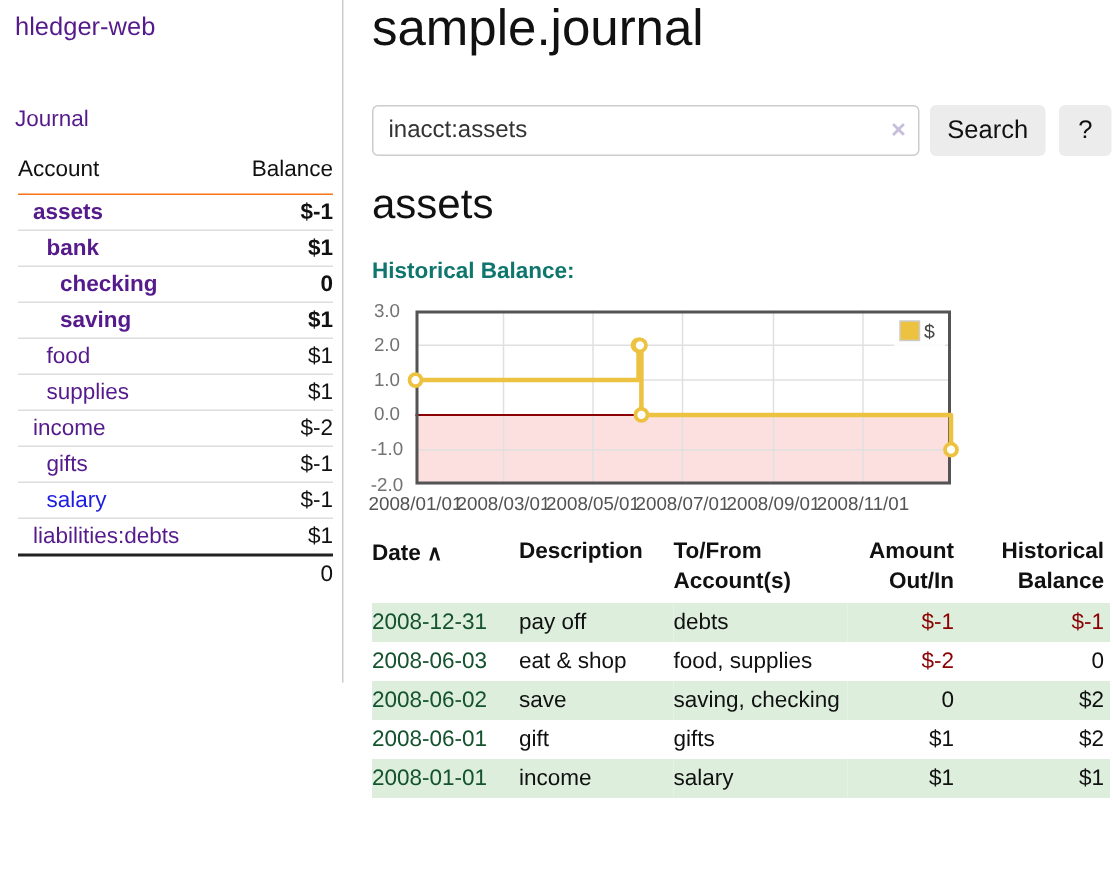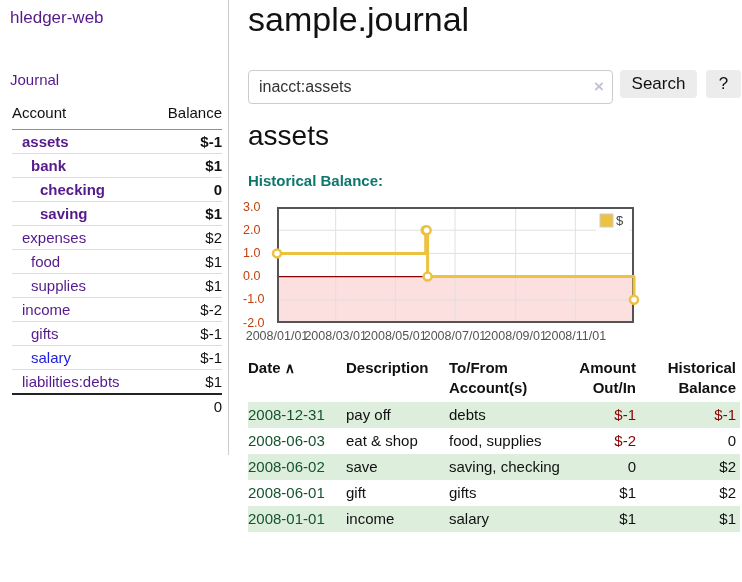--- a/index.html
+++ b/index.html
@@ -23,30 +23,30 @@
   .neg-dim { color:#b06060; }
   table.accounts tfoot td { border-top:2px solid #222; border-bottom:none; text-align:right; padding:2px 0 3px 0; }
 
   
   .main { position:absolute; left:248px; top:0; width:494px; }
   h1.title { position:absolute; left:0; top:-2px; font-size:34px; font-weight:400; line-height:42px; color:#111; }
   .search-row { position:absolute; left:0; top:70px; width:494px; height:34px; }
   .search-box { position:absolute; left:0; top:0; width:365px; height:34px; }
   .search-box input { width:365px; height:34px; border:1px solid #ccc; border-radius:4px; padding:0 28px 0 10px; font-size:16px; color:#333; font-family:"Liberation Sans",sans-serif; }
   .search-box .clear { position:absolute; right:9px; top:7px; font-size:17px; font-weight:700; color:#c7bedb; cursor:pointer; }
-  .btn { position:absolute; top:0; height:28px; background:#ececec; border:none; border-radius:4px; font-size:17px; color:#111; font-family:"Liberation Sans",sans-serif; cursor:pointer; }
+  .btn { position:absolute; top:0; height:34px; background:#ececec; border:none; border-radius:4px; font-size:17px; color:#111; font-family:"Liberation Sans",sans-serif; cursor:pointer; }
   .btn.search { left:372px; width:77px; }
   .btn.help { left:458px; width:35px; }
   h2.acct-title { position:absolute; left:0; top:120px; font-size:28px; font-weight:400; color:#111; }
   .chart-label { position:absolute; left:0; top:172px; font-size:15px; font-weight:700; color:#0f766e; }
 
   
   .chart { position:absolute; left:0; top:200px; width:494px; height:148px; }
   .chart svg { position:absolute; left:29px; top:7px; overflow:visible; }
-  .ytick { position:absolute; width:30px; left:-5px; text-align:left; font-size:12.5px; color:#c2410c; height:15px; line-height:15px; }
+  .ytick { position:absolute; width:30px; left:-5px; text-align:center; font-size:12.5px; color:#737373; height:15px; line-height:15px; }
   .xtick { position:absolute; width:72px; top:129px; text-align:center; font-size:12.5px; color:#545454; white-space:nowrap; }
 
   
   table.register { position:absolute; left:0; top:358px; width:492px; border-collapse:collapse; font-size:15px; table-layout:fixed; }
   table.register col.c-date { width:98px; } table.register col.c-desc { width:103px; }
   table.register col.c-acct { width:116px; } table.register col.c-amt { width:75px; }
   table.register col.c-bal { width:100px; }
   table.register th { font-weight:700; text-align:left; vertical-align:top; line-height:20px; padding:0 4px 4px 0; }
   table.register th.r, table.register td.r { text-align:right; }
   table.register td { vertical-align:top; line-height:20px; padding:3px 4px 3px 0; }
@@ -78,24 +78,20 @@
             <td style="padding-left: 19px;"><a class="acct sel">bank</a></td>
             <td class="bal sel">$1</td>
           </tr>
           <tr>
             <td style="padding-left: 28px;"><a class="acct sel">checking</a></td>
             <td class="bal sel">0</td>
           </tr>
           <tr>
             <td style="padding-left: 28px;"><a class="acct sel">saving</a></td>
             <td class="bal sel">$1</td>
-          </tr>
-          <tr>
-            <td style="padding-left: 10px;"><a class="acct">expenses</a></td>
-            <td class="bal">$2</td>
           </tr>
           <tr>
             <td style="padding-left: 19px;"><a class="acct">food</a></td>
             <td class="bal">$1</td>
           </tr>
           <tr>
             <td style="padding-left: 19px;"><a class="acct">supplies</a></td>
             <td class="bal">$1</td>
           </tr>
           <tr>

